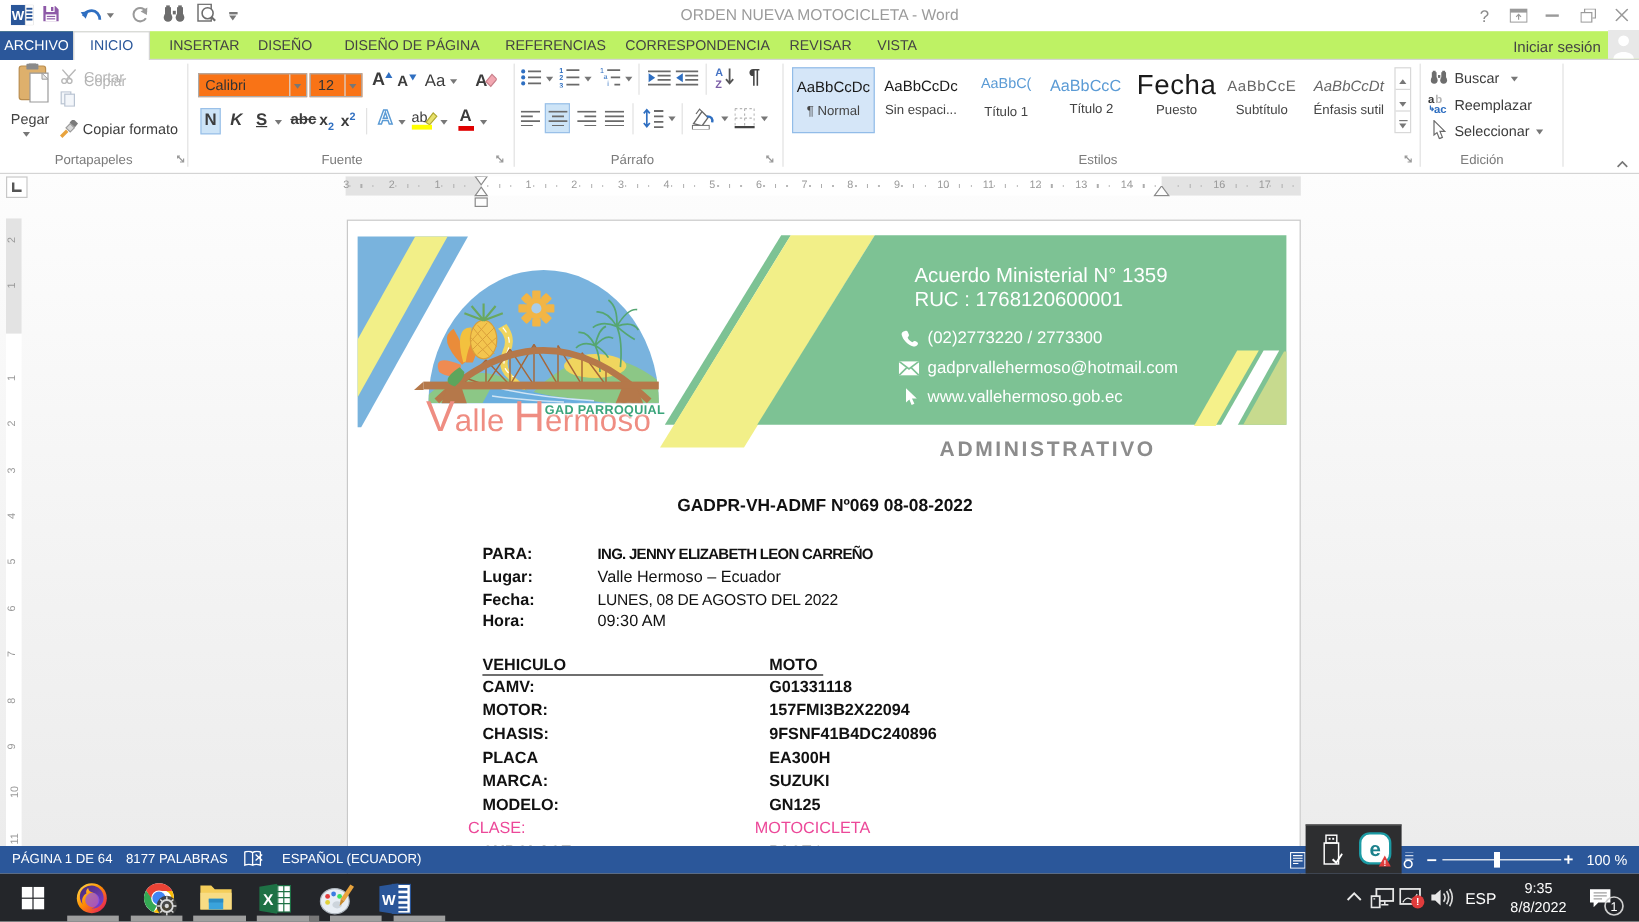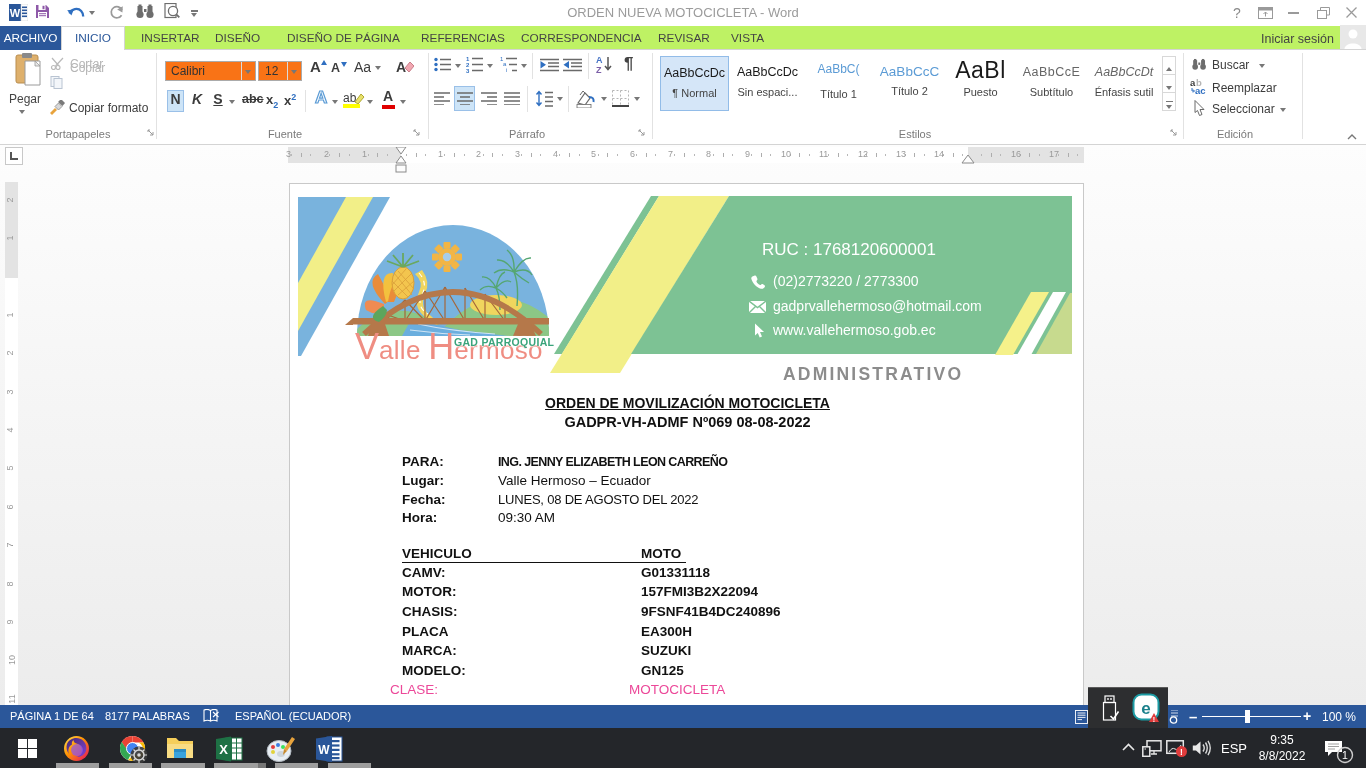--- a/index.html
+++ b/index.html
@@ -307,25 +307,25 @@
  </div>
  <div class="abs" style="left:733px;top:6px;width:69px;height:55px">
   <div style="text-align:center;font-size:12.5px;color:#1a1a1a;margin-top:9px">AaBbCcDc</div>
   <div style="text-align:center;font-size:11px;color:#444;margin-top:7px">Sin espaci...</div>
  </div>
  <div class="abs" style="left:804px;top:6px;width:69px;height:55px">
   <div style="text-align:center;font-size:12px;color:#5b9bd5;margin-top:6px">AaBbC(</div>
   <div style="text-align:center;font-size:11px;color:#444;margin-top:12px">Título 1</div>
  </div>
  <div class="abs" style="left:875px;top:6px;width:69px;height:55px">
-  <div style="text-align:center;font-size:13.5px;color:#5b9bd5;margin-top:8px">AaBbCcC</div>
+  <div style="font-size:13.5px;color:#5b9bd5;margin-top:8px">AaBbCcC</div>
   <div style="text-align:center;font-size:11px;color:#444;margin-top:6px">Título 2</div>
  </div>
  <div class="abs" style="left:946px;top:6px;width:69px;height:55px">
-  <div style="text-align:center;font-size:23px;color:#1a1a1a;margin-top:1px;letter-spacing:0.5px">AaBl</div>
+  <div style="text-align:center;font-size:23px;color:#1a1a1a;margin-top:1px;letter-spacing:0.5px">Fecha</div>
   <div style="text-align:center;font-size:11px;color:#444;margin-top:2px">Puesto</div>
  </div>
  <div class="abs" style="left:1017px;top:6px;width:69px;height:55px">
   <div style="text-align:center;font-size:12.5px;color:#666;margin-top:9px;letter-spacing:0.5px">AaBbCcE</div>
   <div style="text-align:center;font-size:11px;color:#444;margin-top:7px">Subtítulo</div>
  </div>
  <div class="abs" style="left:1088px;top:6px;width:72px;height:55px">
   <div style="text-align:center;font-size:12.5px;color:#666;font-style:italic;margin-top:9px">AaBbCcDt</div>
   <div style="text-align:center;font-size:11px;color:#444;margin-top:7px">Énfasis sutil</div>
  </div>
@@ -517,38 +517,38 @@
             </g>
     <g stroke="#6aa85f" stroke-width="1.8" fill="none">
               <path d="M113,83 L113,69 M113,83 L103,71 M113,83 L123,71 M113,83 L97,77 M113,83 L129,77"></path>
             </g>
    </g>
   </svg>
 
   <div class="abs" style="left:65px;top:142px;font-size:26px;color:#ef8d82;letter-spacing:0.3px"><span style="font-size:36px;letter-spacing:0">V</span>alle <span style="font-size:36px;letter-spacing:0">H</span>ermoso</div>
   <div class="abs" style="left:164px;top:152px;font-size:10.5px;font-weight:bold;color:#3aa47b;letter-spacing:0.3px;text-shadow:0 0 3px #fff,0 0 3px #fff,0 0 3px #fff">GAD PARROQUIAL</div>
 
+  <div class="abs" style="left:472px;top:36px;font-size:17px;color:#fff">Acuerdo Ministerial N° 1359</div>
   <div class="abs" style="left:472px;top:56px;font-size:17px;color:#fff">RUC : 1768120600001</div>
   <svg class="abs" style="left:461px;top:91px" width="14" height="14" viewBox="0 0 14 14">
           <path d="M3.2 0.8 C4.2 0.3 5 0.6 5.4 1.5 L6.3 3.5 C6.7 4.4 6.4 5.2 5.6 5.8 C5.2 6.1 5.7 7.4 6.9 8.6 C8.1 9.8 9.3 10.4 9.7 10 C10.3 9.2 11.1 8.9 12 9.3 L13.2 10 C14.1 10.5 14.2 11.4 13.6 12.3 C12.8 13.5 11.3 14.2 9.9 13.7 C7.8 13 5.6 11.6 3.9 9.9 C2.2 8.2 1 6.2 0.4 4.1 C-0.1 2.7 0.8 1.5 3.2 0.8 Z" fill="#fff"></path>
         </svg>
   <div class="abs" style="left:483px;top:89px;font-size:14px;color:#fff">(02)2773220 / 2773300</div>
   <svg class="abs" style="left:459px;top:117px" width="17" height="12" viewBox="0 0 17 12">
           <rect width="17" height="12" fill="#fff"></rect>
           <path d="M0 0 L8.5 6.5 L17 0 M0 12 L6.5 5.5 M17 12 L10.5 5.5" stroke="#7dc294" stroke-width="1.4" fill="none"></path>
         </svg>
   <div class="abs" style="left:483px;top:114px;font-size:14px;color:#fff">gadprvallehermoso@hotmail.com</div>
   <svg class="abs" style="left:464px;top:139px" width="11" height="15" viewBox="0 0 11 15">
           <path d="M1 0.5 L10 9 L6 9 L8 13.5 L5.7 14.5 L3.8 10 L1 12.5 Z" fill="#fff"></path>
         </svg>
   <div class="abs" style="left:483px;top:138px;font-size:14px;color:#fff">www.vallehermoso.gob.ec</div>
 
   <div class="abs" style="left:493px;top:180px;font-size:17.5px;font-weight:bold;color:#8c8c8c;letter-spacing:2.2px">ADMINISTRATIVO</div>
 
-  <div class="abs" style="left:0;top:211px;width:795px;text-align:center;font-size:14px;font-weight:bold;color:#111"><span style="text-decoration:underline">ORDEN DE MOVILIZACIÓN MOTOCICLETA</span></div>
   <div class="abs" style="left:0;top:230px;width:795px;text-align:center;font-size:14.5px;font-weight:bold;color:#111">GADPR-VH-ADMF Nº069 08-08-2022</div>
 
   <div class="abs" style="left:112px;top:270px;font-size:13.5px;font-weight:bold;color:#111">PARA:</div>
   <div class="abs" style="left:208px;top:271px;font-size:12.5px;letter-spacing:-0.6px;font-weight:bold;color:#111">ING. JENNY ELIZABETH  LEON CARREÑO</div>
   <div class="abs" style="left:112px;top:289px;font-size:13.5px;font-weight:bold;color:#111">Lugar:</div>
   <div class="abs" style="left:208px;top:289px;font-size:13.5px;color:#111">Valle Hermoso – Ecuador</div>
   <div class="abs" style="left:112px;top:308px;font-size:13.5px;font-weight:bold;color:#111">Fecha:</div>
   <div class="abs" style="left:208px;top:308px;font-size:13px;letter-spacing:-0.2px;color:#111">LUNES, 08 DE AGOSTO DEL 2022</div>
   <div class="abs" style="left:112px;top:326px;font-size:13.5px;font-weight:bold;color:#111">Hora:</div>
   <div class="abs" style="left:208px;top:326px;font-size:13.5px;color:#111">09:30  AM</div>

